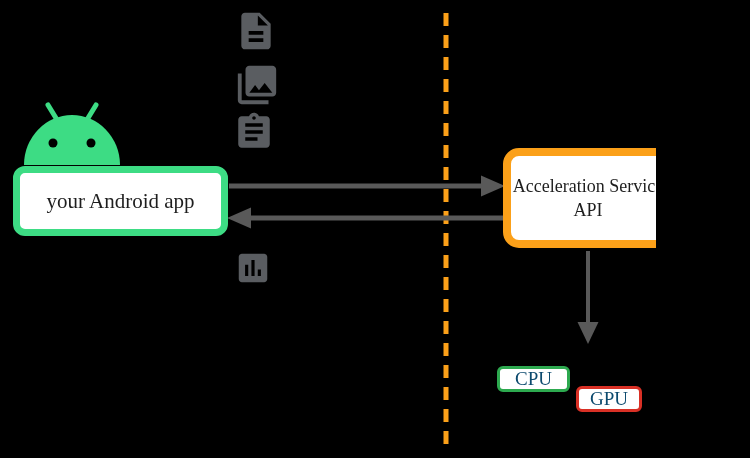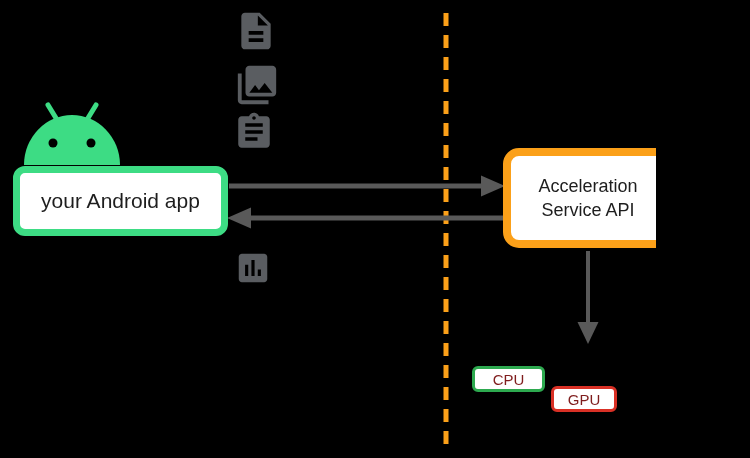--- a/index.html
+++ b/index.html
@@ -1,36 +1,36 @@
 <!DOCTYPE html>
 <html><head>
 <meta charset="utf-8">
 <style>
   html,body{margin:0;padding:0;background:#000;}
   *{box-sizing:border-box;}
   .stage{
     position:relative;width:656px;height:458px;background:#000;
-    font-family:Liberation Sans, sans-serif;overflow:hidden;
+    font-family:Liberation Serif, serif;overflow:hidden;
   }
   .node{
     position:absolute;background:#ffffff;display:flex;align-items:center;
     justify-content:center;text-align:center;color:#1e1e1e;
   }
   .app-box{
     left:13px;top:166px;width:215px;height:70px;
     border:7px solid #3DDC84;border-radius:12px;font-size:21px;
   }
   .api-box{
     left:503px;top:148px;width:170px;height:100px;
     border:8px solid #FBA019;border-radius:16px;font-size:18px;
     line-height:1.35;padding:0 0;
   }
   .chip{
     position:absolute;background:#ffffff;display:flex;align-items:center;
-    justify-content:center;color:#7f1d1d;border-radius:6px;font-size:15px;
+    justify-content:center;color:#0c4a6e;border-radius:6px;font-size:19px;margin-left:25px;
   }
   .cpu-chip{left:472px;top:366px;width:73px;height:26px;border:3px solid #2DA94F;}
   .gpu-chip{left:551px;top:386px;width:66px;height:26px;border:3px solid #D93025;}
   .icon{position:absolute;}
   .overlay{position:absolute;left:0;top:0;pointer-events:none;}
 </style>
 </head>
 <body>
 
 <div class="stage">

